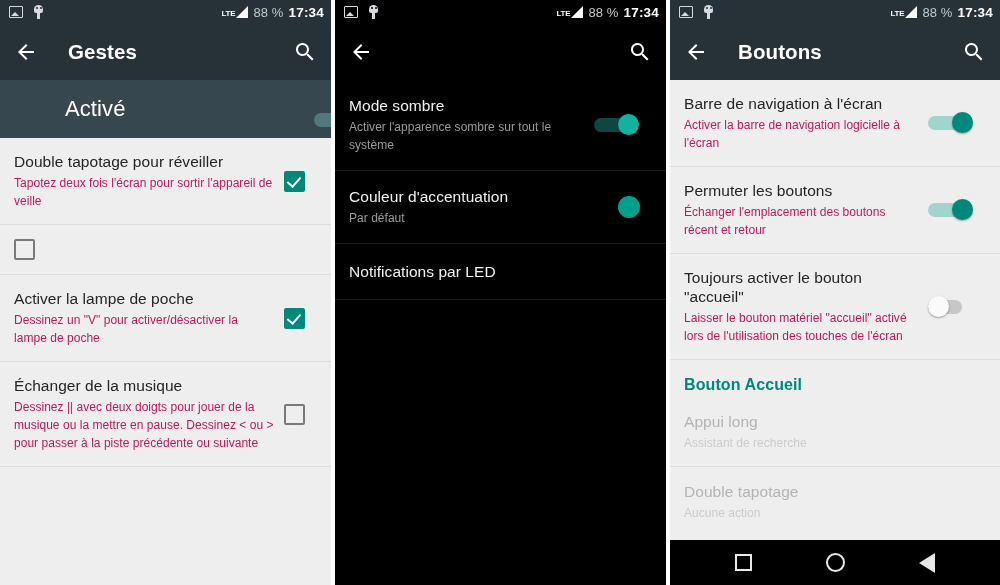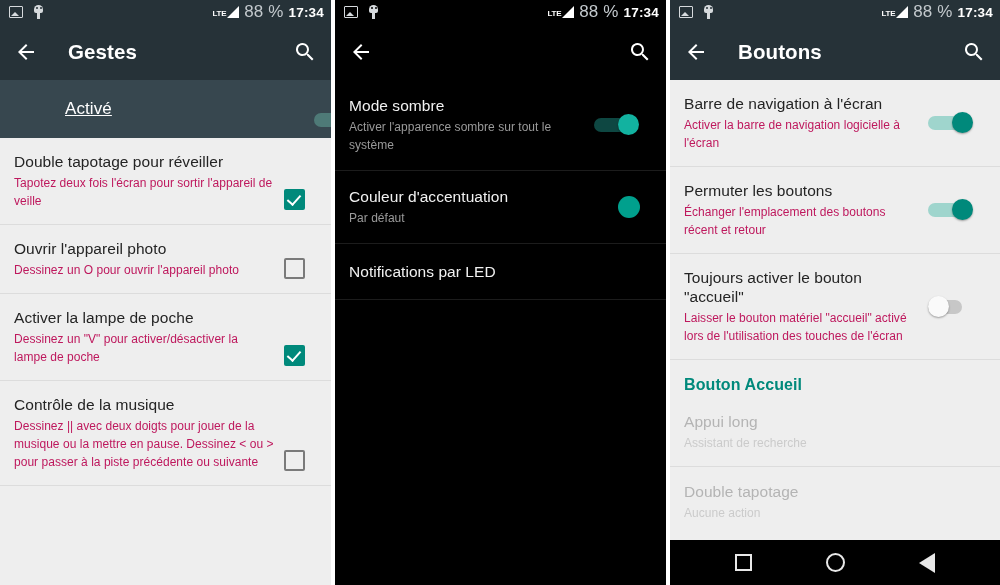--- a/index.html
+++ b/index.html
@@ -81,21 +81,21 @@
   .sb-lte {
     display: flex; align-items: flex-end; gap: 1px;
   }
   .lte-txt { font-size: 8px; font-weight: bold; color: #ffffff;
              line-height: 9px; letter-spacing: -0.2px; }
   .sig-tri {
     width: 0; height: 0;
     border-left: 12px solid transparent;
     border-bottom: 12px solid #ffffff;
   }
-  .sb-batt { font-size: 17px; color: #c3c9cd; letter-spacing: 0.1px; }
+  .sb-batt { font-size: 13px; color: #c3c9cd; letter-spacing: 0.1px; }
   .sb-time { font-size: 13.5px; font-weight: bold; color: #ffffff; letter-spacing: 0.2px; }
 
   
   .toolbar {
     flex: 0 0 56px; height: 56px;
     display: flex; align-items: center;
     padding: 0 14px;
   }
   .toolbar.dark  { background: #263238; }
   .toolbar.black { background: #000000; }
@@ -110,21 +110,21 @@
   .ic-back, .ic-search { width: 24px; height: 24px; flex: 0 0 24px; }
   .ic-back svg, .ic-search svg { display: block; }
 
   
   .master-row {
     flex: 0 0 58px; height: 58px;
     background: #37474F;
     display: flex; align-items: center;
     padding: 0 17px 0 65px;
   }
-  .master-label { color: #ffffff; font-size: 17px; letter-spacing: 0.1px; text-decoration: underline; }
+  .master-label { color: #ffffff; font-size: 22px; letter-spacing: 0.1px; }
   .master-row .sw-wrap { margin-left: auto; }
 
   
   .switch { position: relative; width: 46px; height: 22px; }
   .switch .track {
     position: absolute; left: 0; top: 4px;
     width: 34px; height: 14px;
     border-radius: 7px;
   }
   .switch .thumb {
@@ -147,21 +147,21 @@
   
   .list {
     flex: 1 1 auto;
     overflow: hidden;
   }
   .list.light { background: #EEEEEE; }
   .list.black { background: #000000; }
 
   .row {
     display: flex;
-    align-items: flex-end;
+    align-items: center;
     padding: 14px 26px 14px 14px;
     position: relative;
   }
   .row.light { background: #EEEEEE; border-bottom: 1px solid #dcdcdc; }
   .row.blackrow { background: #000000; border-bottom: 1px solid #1c1c1c; }
   .row-text { flex: 1 1 auto; padding-right: 10px; }
   .row-title {
     font-size: 15.5px;
     line-height: 19px;
     letter-spacing: 0.05px;
@@ -275,42 +275,38 @@
         <div class="row-text">
           <div class="row-title">Double tapotage pour réveiller</div>
           <div class="row-sub">Tapotez deux fois l'écran pour sortir l'appareil de veille</div>
         </div>
         <div class="row-ctrl">
           <span class="cbox on"></span>
         </div>
       </div>
 
       <div class="row light">
-        <div class="row-text">
-          <div class="row-title">Ouvrir l'appareil photo</div>
-          <div class="row-sub">Dessinez un O pour ouvrir l'appareil photo</div>
-        </div>
         <div class="row-ctrl">
           <span class="cbox off"></span>
         </div>
       </div>
 
       <div class="row light">
         <div class="row-text">
           <div class="row-title">Activer la lampe de poche</div>
           <div class="row-sub">Dessinez un "V" pour activer/désactiver la lampe de poche</div>
         </div>
         <div class="row-ctrl">
           <span class="cbox on"></span>
         </div>
       </div>
 
       <div class="row light">
         <div class="row-text">
-          <div class="row-title">Contrôle de la musique</div>
+          <div class="row-title">Échanger de la musique</div>
           <div class="row-sub">Dessinez || avec deux doigts pour jouer de la musique ou la mettre en pause. Dessinez &lt; ou &gt; pour passer à la piste précédente ou suivante</div>
         </div>
         <div class="row-ctrl">
           <span class="cbox off"></span>
         </div>
       </div>
 
     </div>
   </div>
 

